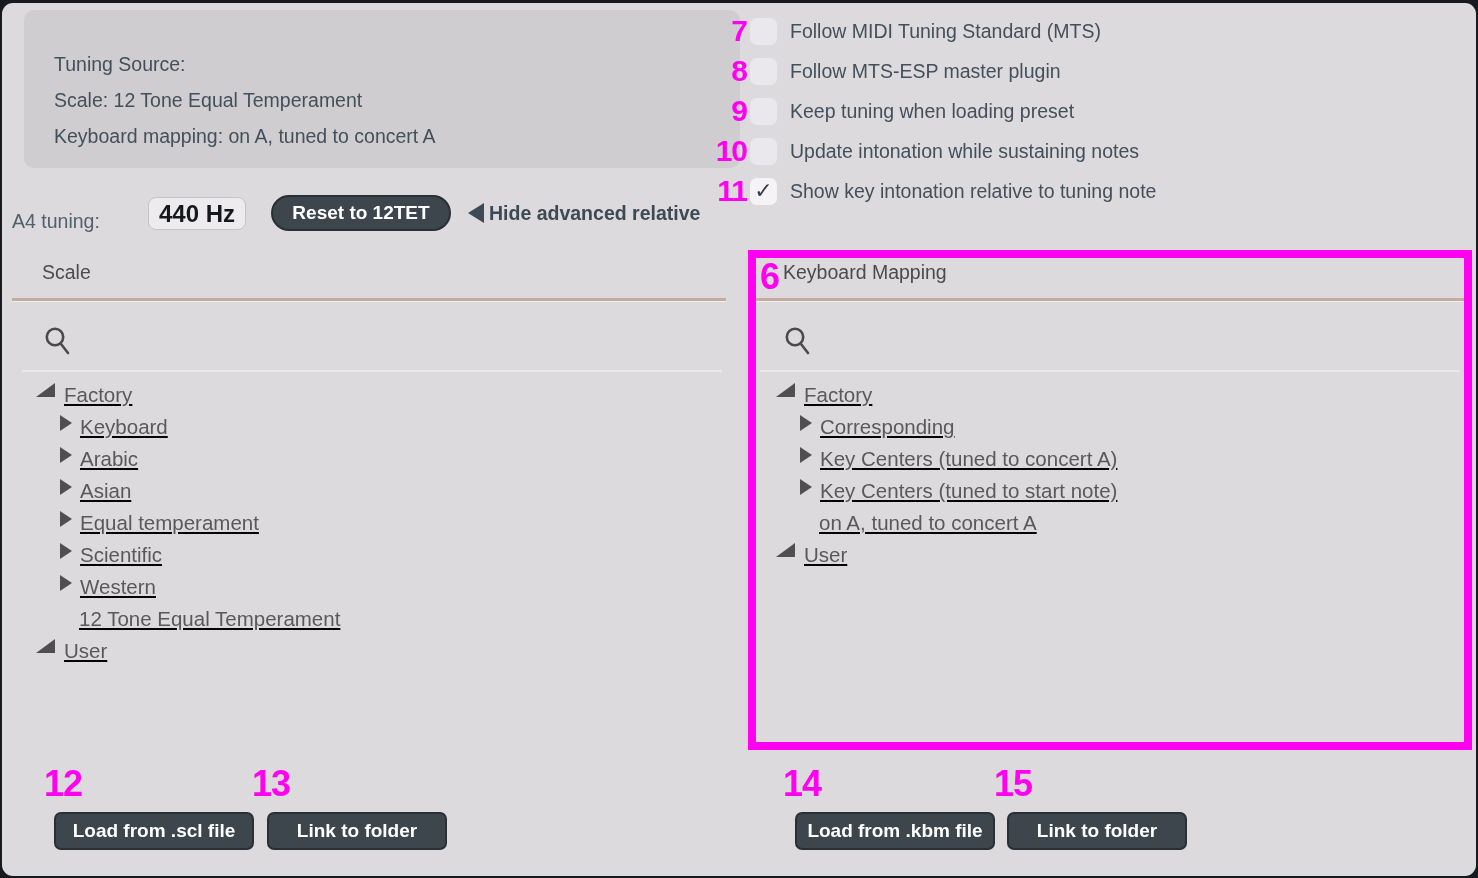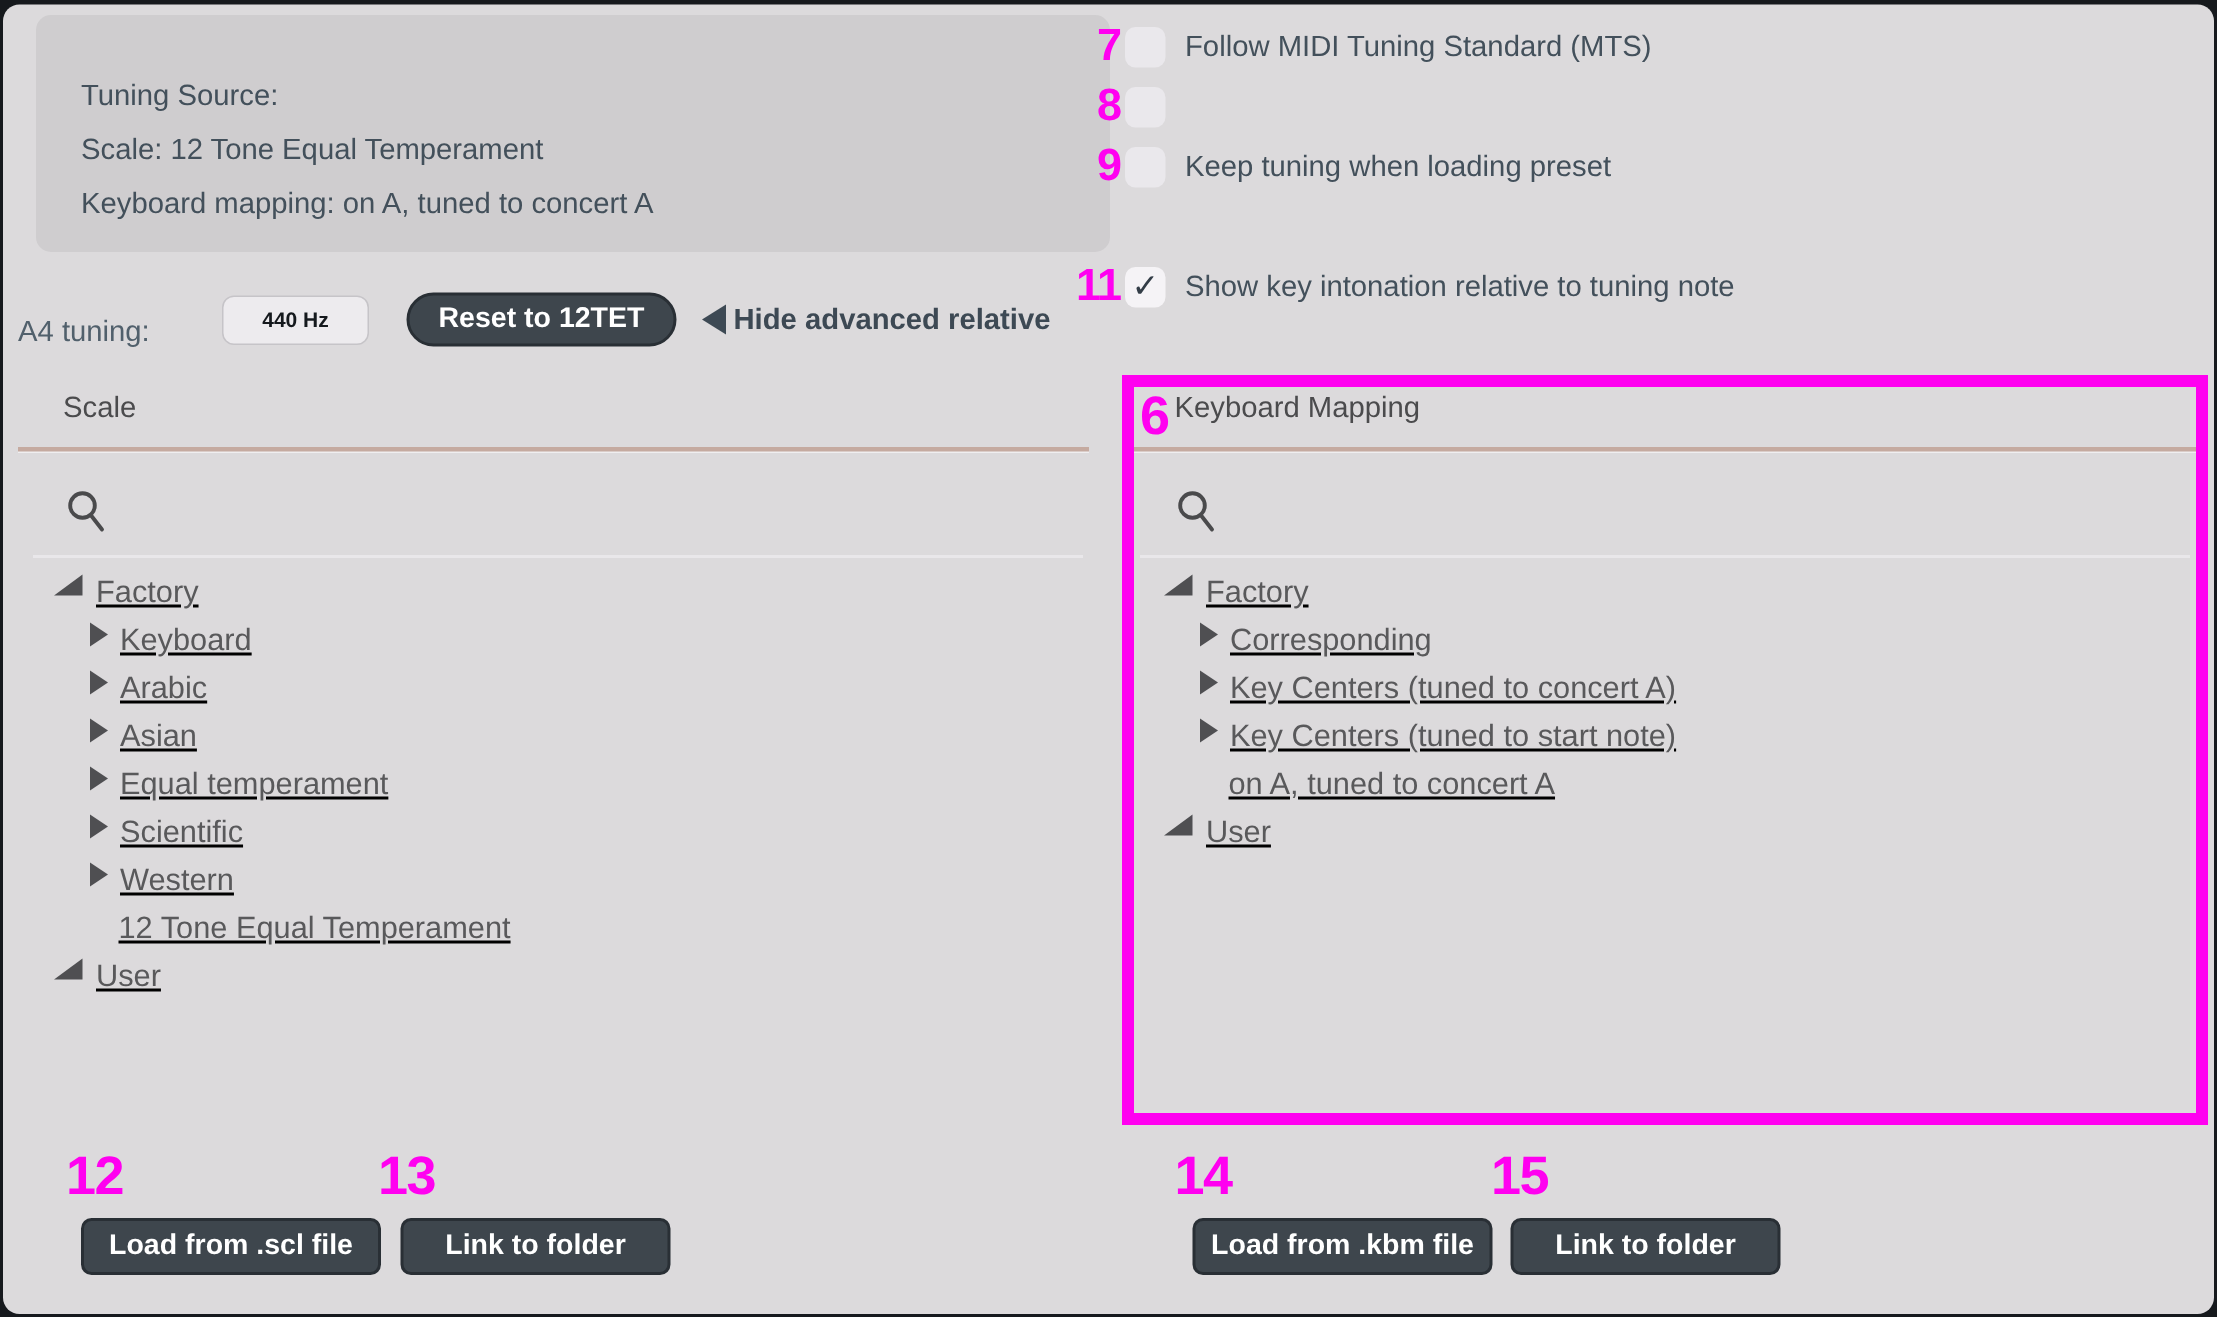--- a/index.html
+++ b/index.html
@@ -34,21 +34,21 @@
   .cb.checked{background:var(--checkbox-checked-bg,#f5f3f6);}
   .cb .check{font-size:22px;font-weight:bold;color:#333d47;line-height:1;}
   .cblabel{margin-left:13px;font-size:19.5px;color:var(--text-dark,#43505b);white-space:nowrap;}
   
   .a4row{position:absolute;left:10px;top:192px;height:38px;display:flex;align-items:flex-end;}
   .a4label{font-size:19.5px;color:#51606c;}
   .a4input{
     position:absolute;left:136px;top:2px;width:96px;height:31px;
     background:var(--input-bg,#edebee);border:1px solid var(--input-border,#c6c4c8);
     border-radius:8px;text-align:center;line-height:31px;
-    font-size:14px;font-weight:bold;color:#15191d;
+    font-size:24px;font-weight:bold;color:#15191d;
   }
   .btn{
     background:var(--button-bg,#3e464d);border:2px solid var(--button-border,#292f35);
     border-radius:7px;color:var(--button-text,#fff);
     font-weight:bold;font-size:19px;
     display:flex;align-items:center;justify-content:center;
     box-sizing:border-box;white-space:nowrap;
   }
   .reset-btn{position:absolute;left:259px;top:0;width:180px;height:36px;border-radius:18px;}
   .hide-adv{position:absolute;left:456px;top:0;height:36px;display:flex;align-items:center;}
@@ -88,25 +88,31 @@
   </div>
 
   <div class="cbrow" style="top:10px">
     <span class="mark">7</span>
     <span class="cb"></span>
     <span class="cblabel">Follow MIDI Tuning Standard (MTS)</span>
   </div>
   <div class="cbrow" style="top:50px">
     <span class="mark">8</span>
     <span class="cb"></span>
+    <span class="cblabel">Follow MTS-ESP master plugin</span>
   </div>
   <div class="cbrow" style="top:90px">
     <span class="mark">9</span>
     <span class="cb"></span>
     <span class="cblabel">Keep tuning when loading preset</span>
+  </div>
+  <div class="cbrow" style="top:130px">
+    <span class="mark">10</span>
+    <span class="cb"></span>
+    <span class="cblabel">Update intonation while sustaining notes</span>
   </div>
   <div class="cbrow" style="top:170px">
     <span class="mark">11</span>
     <span class="cb checked">
         <span class="check">✓</span>
       </span>
     <span class="cblabel">Show key intonation relative to tuning note</span>
   </div>
 
   <div class="a4row">

